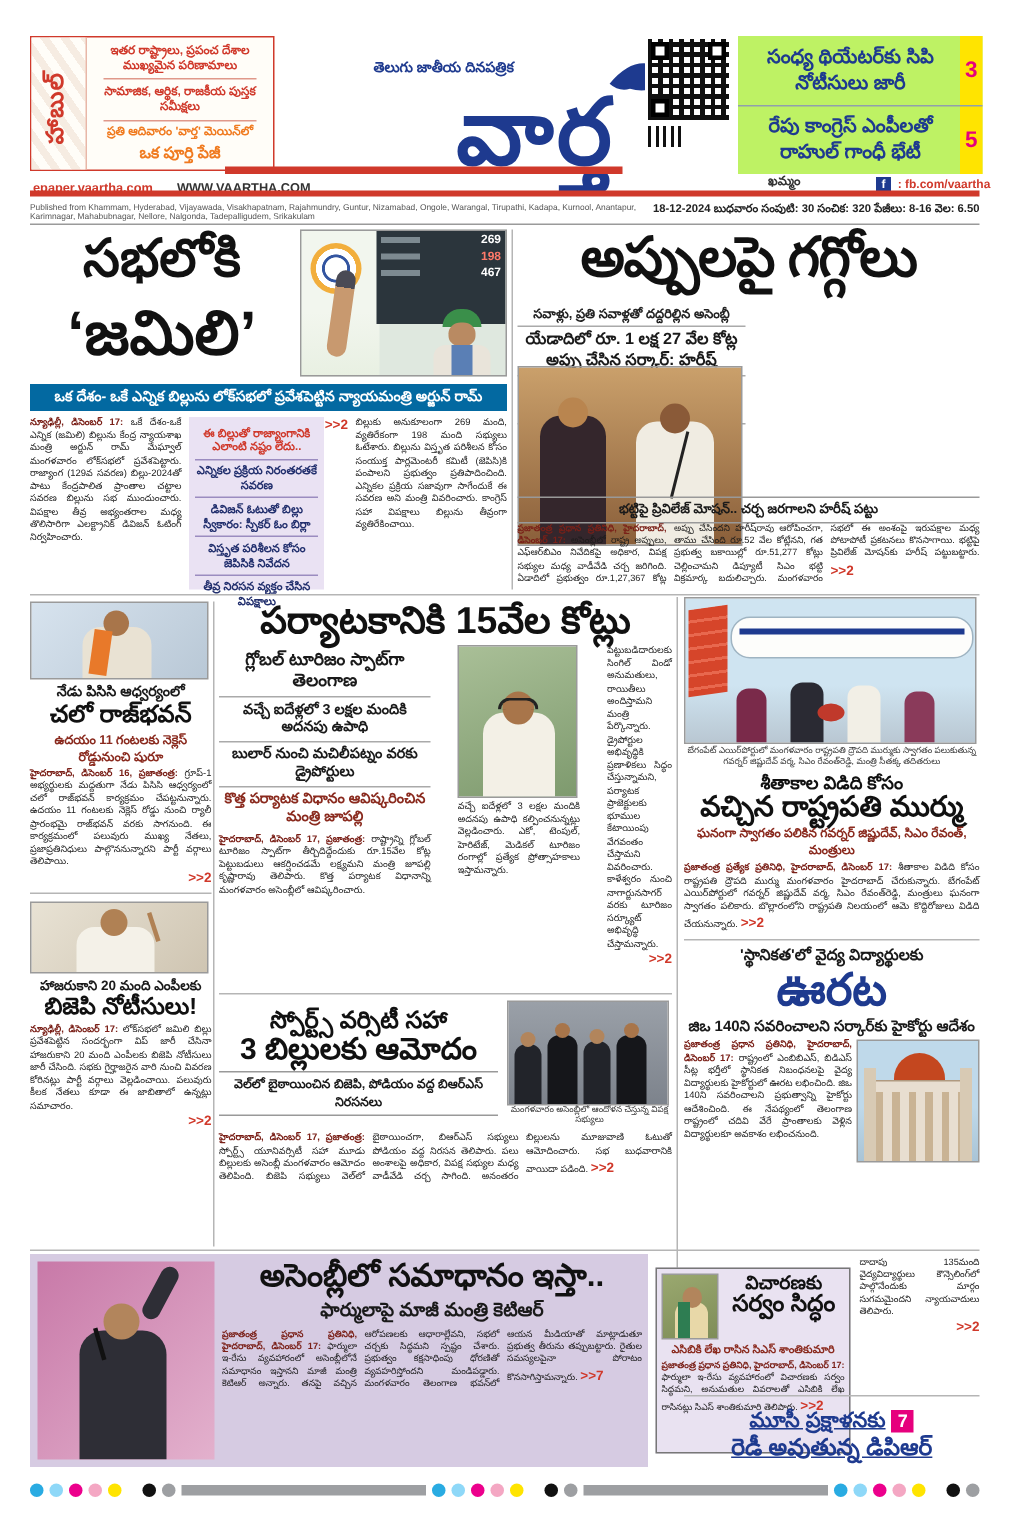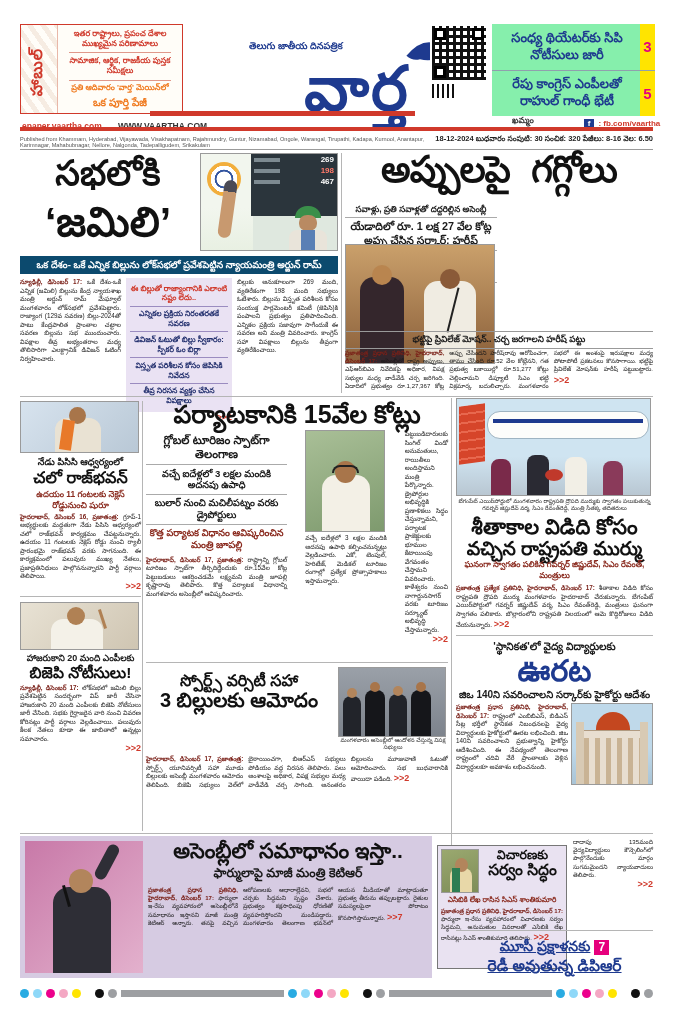--- a/index.html
+++ b/index.html
@@ -20,38 +20,38 @@
   .promo-or{color:#f07a1f;}
   .promo-big{color:#f07a1f;font-size:10.5px;font-weight:800;}
   .tagline{color:#1e3a8f;font-weight:700;font-size:9.5px;}
   .logotxt{color:#1e3a8f;font-weight:800;font-size:62px;line-height:1;letter-spacing:2px;}
   .logobar{background:#d0392b;height:5px;}
   .qr{left:432px;top:26px;width:54px;height:54px;background:
       repeating-linear-gradient(0deg,#111 0 3px,transparent 3px 7px),
       repeating-linear-gradient(90deg,#111 0 3px,#fff 3px 7px);outline:2px solid #fff;}
   .qrc{position:absolute;width:12px;height:12px;border:3px solid #000;background:#fff;box-sizing:border-box;}
   .qrtail{left:432px;top:84px;width:22px;height:14px;background:repeating-linear-gradient(90deg,#111 0 2px,#fff 2px 5px);}
-  .briefs{left:492px;top:24px;width:163px;height:92px;background:#86efac;display:flex;flex-direction:column;}
+  .briefs{left:492px;top:24px;width:163px;height:92px;background:#bef264;display:flex;flex-direction:column;}
   .ystrip{position:absolute;right:0;top:0;bottom:0;width:15px;background:#ffe400;}
   .brief{flex:1;display:flex;align-items:center;position:relative;padding:2px 18px 2px 5px;}
   .brief+.brief{border-top:1.5px solid #90a0ad;}
   .brief-text{color:#1e3a8f;font-weight:800;font-size:13px;line-height:1.3;text-align:center;flex:1;}
   .brief-page{position:absolute;right:0;width:15px;text-align:center;color:#e6007d;font-weight:800;font-size:15px;}
   .weburl{font-weight:800;font-size:8.5px;margin-top:32px;}
   .redrule{left:20px;top:127px;width:633px;height:4px;background:#d0392b;}
   .datepub{font-size:5.6px;color:#555;}
   .dateiss{font-size:7.5px;color:#222;font-weight:700;}
   .thinrule{left:20px;top:149px;width:633px;height:1px;background:#9a9a9a;}
   
   .hl{font-weight:800;color:#111;line-height:1.05;}
   .ctr{text-align:center;}
   .sub-maroon{color:#8a2a1e;font-weight:800;}
   .body-t{font-size:6.3px;line-height:1.35;}
   
-  .jam-strap{background:#0c4a6e;color:#fff;font-size:9.5px;font-weight:700;text-align:center;line-height:18px;height:18px;}
+  .jam-strap{background:#0369a1;color:#fff;font-size:9.5px;font-weight:700;text-align:center;line-height:18px;height:18px;}
   .jbox{background:#eae2f3;padding:3px 4px;font-size:7.6px;font-weight:800;text-align:center;color:#23306e;line-height:1.3;}
   .jbox .bl{padding:2.5px 0;border-bottom:1px solid #9b8cc0;}
   .jbox .bl:last-child{border-bottom:none;}
   .jbox .red{color:#d0392b;}
   .deb-pt{font-weight:800;text-align:center;padding:2.5px 0;border-bottom:1px solid #aaa;line-height:1.25;}
   .boldline{font-size:8.8px;font-weight:800;text-align:center;border-top:1px solid #999;border-bottom:1px solid #999;padding:2px 0;}
   .vline{width:1px;background:#b5b5b5;}
   .board-row{display:flex;justify-content:space-between;align-items:center;padding:1px 3px;}
   .board-lbl{width:26px;height:4px;background:#7d8a91;}
   .board-num{color:#fff;font-size:8px;font-weight:700;}
@@ -148,38 +148,38 @@
     <div style="position:absolute;right:8px;bottom:0;width:42px;height:44px;">
       <div style="position:absolute;left:8px;top:0;width:26px;height:12px;border-radius:12px 12px 0 0;background:#3a8f4a;"></div>
       <div style="position:absolute;left:12px;top:9px;width:18px;height:16px;border-radius:45%;background:#b98a62;"></div>
       <div style="position:absolute;left:2px;top:24px;width:38px;height:20px;border-radius:8px 8px 0 0;background:#e9e4da;"></div>
       <div style="position:absolute;left:14px;top:24px;width:14px;height:20px;background:#5a7fb5;"></div>
     </div>
   </div>
   <div class="abs jam-strap" style="left:0;top:103px;right:0;">ఒక దేశం- ఒకే ఎన్నిక బిల్లును లోక్‌సభలో ప్రవేశపెట్టిన న్యాయమంత్రి అర్జున్ రామ్</div>
   <div class="abs" style="left:0;top:125px;right:0;height:115px;display:flex;gap:5px;">
     <p class="body-t jt" style="flex:1;margin:0;"><b class="dl">న్యూఢిల్లీ, డిసెంబర్ 17:</b> <span>ఒకే దేశం-ఒకే ఎన్నిక (జమిలి) బిల్లును కేంద్ర న్యాయశాఖ మంత్రి అర్జున్ రామ్ మేఘ్వాల్ మంగళవారం లోక్‌సభలో ప్రవేశపెట్టారు. రాజ్యాంగ (129వ సవరణ) బిల్లు-2024తో పాటు కేంద్రపాలిత ప్రాంతాల చట్టాల సవరణ బిల్లును సభ ముందుంచారు. విపక్షాల తీవ్ర అభ్యంతరాల మధ్య తొలిసారిగా ఎలక్ట్రానిక్ డివిజన్ ఓటింగ్ నిర్వహించారు.</span></p>
-    <div style="flex:1.05;display:flex;flex-direction:column;">
+    <div style="flex:1.05;display:flex;flex-direction:row;">
       <div class="jbox">
         <div class="bl red">ఈ బిల్లుతో రాజ్యాంగానికి ఎలాంటి నష్టం లేదు..</div>
         <div class="bl">ఎన్నికల ప్రక్రియ నిరంతరతకే సవరణ</div>
         <div class="bl">డివిజన్ ఓటుతో బిల్లు స్వీకారం: స్పీకర్ ఓం బిర్లా</div>
         <div class="bl">విస్తృత పరిశీలన కోసం జెపిసికి నివేదన</div>
         <div class="bl">తీవ్ర నిరసన వ్యక్తం చేసిన విపక్షాలు</div>
       </div>
       <div class="more">&gt;&gt;2</div>
     </div>
     <p class="body-t jt" style="flex:1;margin:0;">బిల్లుకు అనుకూలంగా 269 మంది, వ్యతిరేకంగా 198 మంది సభ్యులు ఓటేశారు. బిల్లును విస్తృత పరిశీలన కోసం సంయుక్త పార్లమెంటరీ కమిటీ (జెపిసి)కి పంపాలని ప్రభుత్వం ప్రతిపాదించింది. ఎన్నికల ప్రక్రియ సజావుగా సాగేందుకే ఈ సవరణ అని మంత్రి వివరించారు. కాంగ్రెస్ సహా విపక్షాలు బిల్లును తీవ్రంగా వ్యతిరేకించాయి.</p>
   </div>
 </div>
 
 <div class="abs vline" style="left:341px;top:153px;height:240px;"></div>
 
 <div class="abs" style="left:345px;top:153px;width:308px;height:240px;">
-  <div class="hl ctr" style="font-size:37px;letter-spacing:-1px;font-family:Liberation Mono, monospace;">అప్పులపై గగ్గోలు</div>
+  <div class="hl ctr" style="font-size:37px;letter-spacing:-1px;">అప్పులపై గగ్గోలు</div>
   <div class="abs" style="left:0;top:48px;width:152px;">
     <div class="deb-pt" style="font-size:8.6px;color:#222;">సవాళ్లు, ప్రతి సవాళ్లతో దద్దరిల్లిన అసెంబ్లీ</div>
     <div class="deb-pt" style="font-size:10.8px;">యేడాదిలో రూ. 1 లక్ష 27 వేల కోట్ల అప్పు చేసిన సర్కార్: హరీష్</div>
     <div class="deb-pt" style="font-size:10.6px;">తాము చేసింది 52 వేల కోట్లేనన్న డిప్యూటీ సిఎం భట్టి</div>
     <div class="deb-pt" style="font-size:10.6px;border-bottom:none;">రూ.40 వేల కోట్ల బకాయిల్లో రూ.14 వేల కోట్లు చెల్లించాం</div>
   </div>
   <div class="abs photo" style="right:0;top:52px;width:150px;height:120px;background:linear-gradient(180deg,#caa06b,#8a5f3a);">
     <div style="position:absolute;left:14px;bottom:0;width:44px;height:86px;border-radius:14px 14px 0 0;background:#34262c;"></div>
     <div style="position:absolute;left:26px;bottom:78px;width:20px;height:20px;border-radius:50%;background:#b9854f;"></div>
     <div style="position:absolute;right:18px;bottom:0;width:52px;height:82px;border-radius:14px 14px 0 0;background:#f0ece2;"></div>
@@ -244,20 +244,21 @@
   </div>
 </div>
 
 <div class="abs rule" style="left:146px;top:662px;width:302px;height:1px;"></div>
 
 <div class="abs" style="left:146px;top:667px;width:302px;height:163px;">
   <div style="display:flex;gap:6px;">
     <div style="width:186px;">
       <div class="hl ctr" style="font-size:16px;margin-top:6px;">స్పోర్ట్స్ వర్సిటీ సహా</div>
       <div class="hl ctr" style="font-size:20px;">3 బిల్లులకు ఆమోదం</div>
+      <div class="ctr" style="font-size:8.4px;font-weight:800;border-top:1px solid #999;border-bottom:1px solid #999;padding:2px 0;margin-top:3px;">వెల్‌లో బైఠాయించిన బిజెపి, పోడియం వద్ద బిఆర్ఎస్ నిరసనలు</div>
     </div>
     <div style="flex:1;">
       <div class="photo" style="width:108px;height:70px;background:linear-gradient(180deg,#9aa0a8,#7d838c);">
         <div style="position:absolute;left:4px;bottom:0;width:18px;height:40px;border-radius:8px 8px 0 0;background:#22242a;"></div>
         <div style="position:absolute;left:26px;bottom:0;width:20px;height:46px;border-radius:8px 8px 0 0;background:#15161a;"></div>
         <div style="position:absolute;left:50px;bottom:0;width:18px;height:42px;border-radius:8px 8px 0 0;background:#22242a;"></div>
         <div style="position:absolute;left:72px;bottom:0;width:20px;height:46px;border-radius:8px 8px 0 0;background:#15161a;"></div>
         <div style="position:absolute;left:8px;bottom:38px;width:10px;height:10px;border-radius:50%;background:#b2855c;"></div>
         <div style="position:absolute;left:31px;bottom:44px;width:10px;height:10px;border-radius:50%;background:#a8754a;"></div>
         <div style="position:absolute;left:54px;bottom:40px;width:10px;height:10px;border-radius:50%;background:#b2855c;"></div>
@@ -276,21 +277,21 @@
     <div style="position:absolute;left:30px;top:12px;width:160px;height:26px;border-radius:13px;background:#fdfdfb;border:1px solid #9fb4c2;"></div>
     <div style="position:absolute;left:36px;top:20px;width:150px;height:4px;background:#1e3a8f;"></div>
     <div style="position:absolute;left:2px;top:6px;width:26px;height:58px;background:repeating-linear-gradient(180deg,#d6452a 0 7px,#e8684e 7px 9px);transform:skewY(-8deg);"></div>
     <div style="position:absolute;left:34px;bottom:0;width:20px;height:36px;border-radius:8px 8px 0 0;background:#7a2a4a;"></div>
     <div style="position:absolute;left:70px;bottom:0;width:22px;height:40px;border-radius:8px 8px 0 0;background:#2a2a33;"></div>
     <div style="position:absolute;left:108px;bottom:0;width:22px;height:38px;border-radius:8px 8px 0 0;background:#f2efe6;"></div>
     <div style="position:absolute;left:146px;bottom:0;width:20px;height:34px;border-radius:8px 8px 0 0;background:#8a3a5a;"></div>
     <div style="position:absolute;left:88px;bottom:14px;width:18px;height:12px;border-radius:50%;background:#c0392b;"></div>
   </div>
   <div class="cap" style="margin-top:2px;">బేగంపేట్ ఎయిర్‌పోర్టులో మంగళవారం రాష్ట్రపతి ద్రౌపది ముర్ముకు స్వాగతం పలుకుతున్న గవర్నర్ జిష్ణుదేవ్ వర్మ, సిఎం రేవంత్‌రెడ్డి, మంత్రి సీతక్క తదితరులు</div>
-  <div class="hl ctr" style="font-size:21px;margin-top:4px;">శీతాకాల విడిది కోసం</div>
+  <div class="hl ctr" style="font-size:12px;margin-top:4px;">శీతాకాల విడిది కోసం</div>
   <div class="hl ctr" style="font-size:19px;">వచ్చిన రాష్ట్రపతి ముర్ము</div>
   <div class="ctr sub-maroon" style="font-size:8.2px;margin:2px 0;">ఘనంగా స్వాగతం పలికిన గవర్నర్ జిష్ణుదేవ్, సిఎం రేవంత్, మంత్రులు</div>
   <p class="body-t jt" style="margin:0;"><b class="dl">ప్రజాతంత్ర ప్రత్యేక ప్రతినిధి, హైదరాబాద్, డిసెంబర్ 17:</b> <span>శీతాకాల విడిది కోసం రాష్ట్రపతి ద్రౌపది ముర్ము మంగళవారం హైదరాబాద్ చేరుకున్నారు. బేగంపేట్ ఎయిర్‌పోర్టులో గవర్నర్ జిష్ణుదేవ్ వర్మ, సిఎం రేవంత్‌రెడ్డి, మంత్రులు ఘనంగా స్వాగతం పలికారు. బొల్లారంలోని రాష్ట్రపతి నిలయంలో ఆమె కొద్దిరోజులు విడిది చేయనున్నారు.</span> <b class="more" style="display:inline;">&gt;&gt;2</b></p>
   <div class="rule" style="height:1px;margin:4px 0;"></div>
   <div class="ctr" style="font-size:10.5px;font-weight:800;">'స్థానికత'లో వైద్య విద్యార్థులకు</div>
   <div class="hl ctr" style="font-size:30px;color:#1e3a8f;">ఊరట</div>
   <div class="ctr" style="font-size:10px;font-weight:800;line-height:1.3;margin:2px 0;">జిఒ 140ని సవరించాలని సర్కార్‌కు హైకోర్టు ఆదేశం</div>
   <div>
     <div class="photo" style="float:right;width:82px;height:82px;margin:0 0 2px 3px;background:linear-gradient(180deg,#bfd9ea 55%,#a9c4d6);">
       <div style="position:absolute;left:24px;top:8px;width:34px;height:20px;border-radius:17px 17px 0 0;background:#c4471f;"></div>

